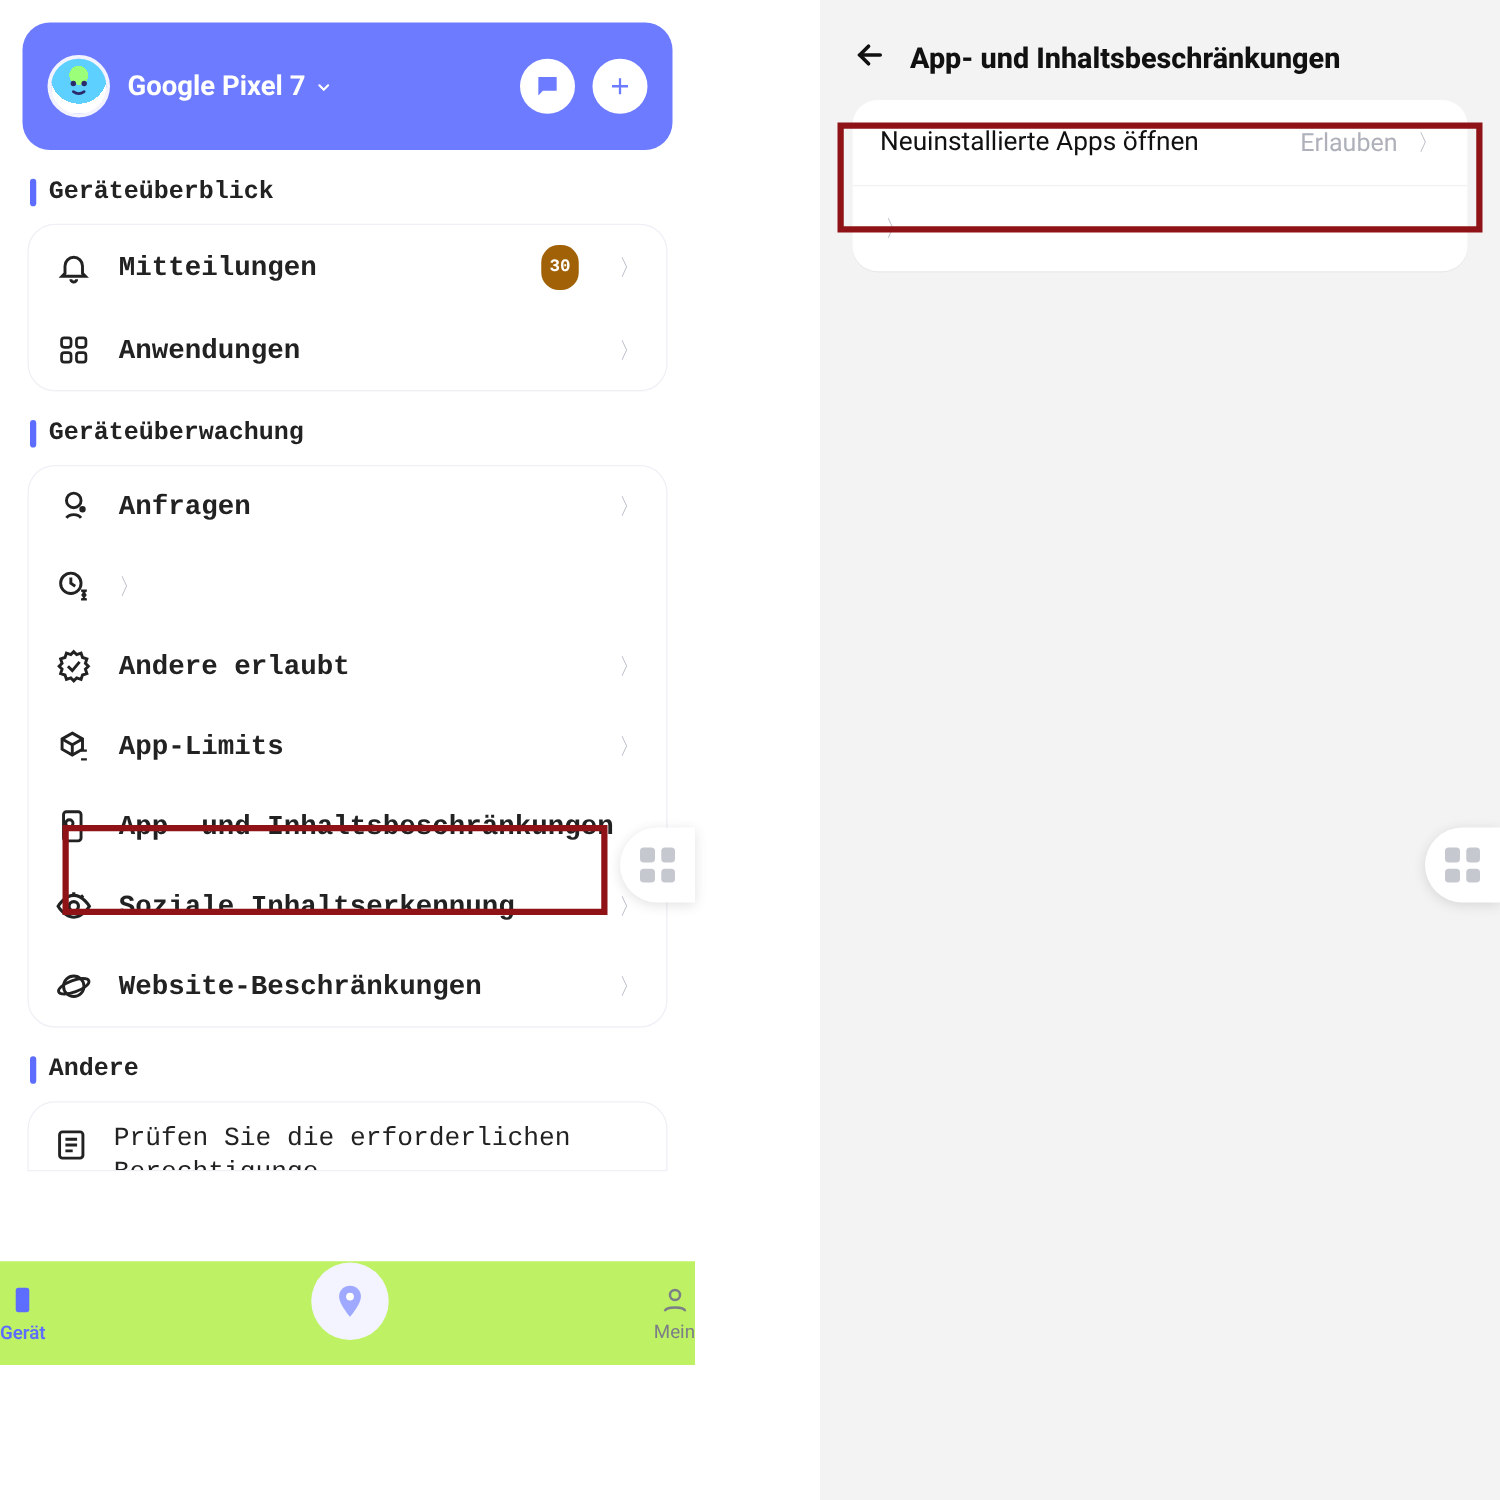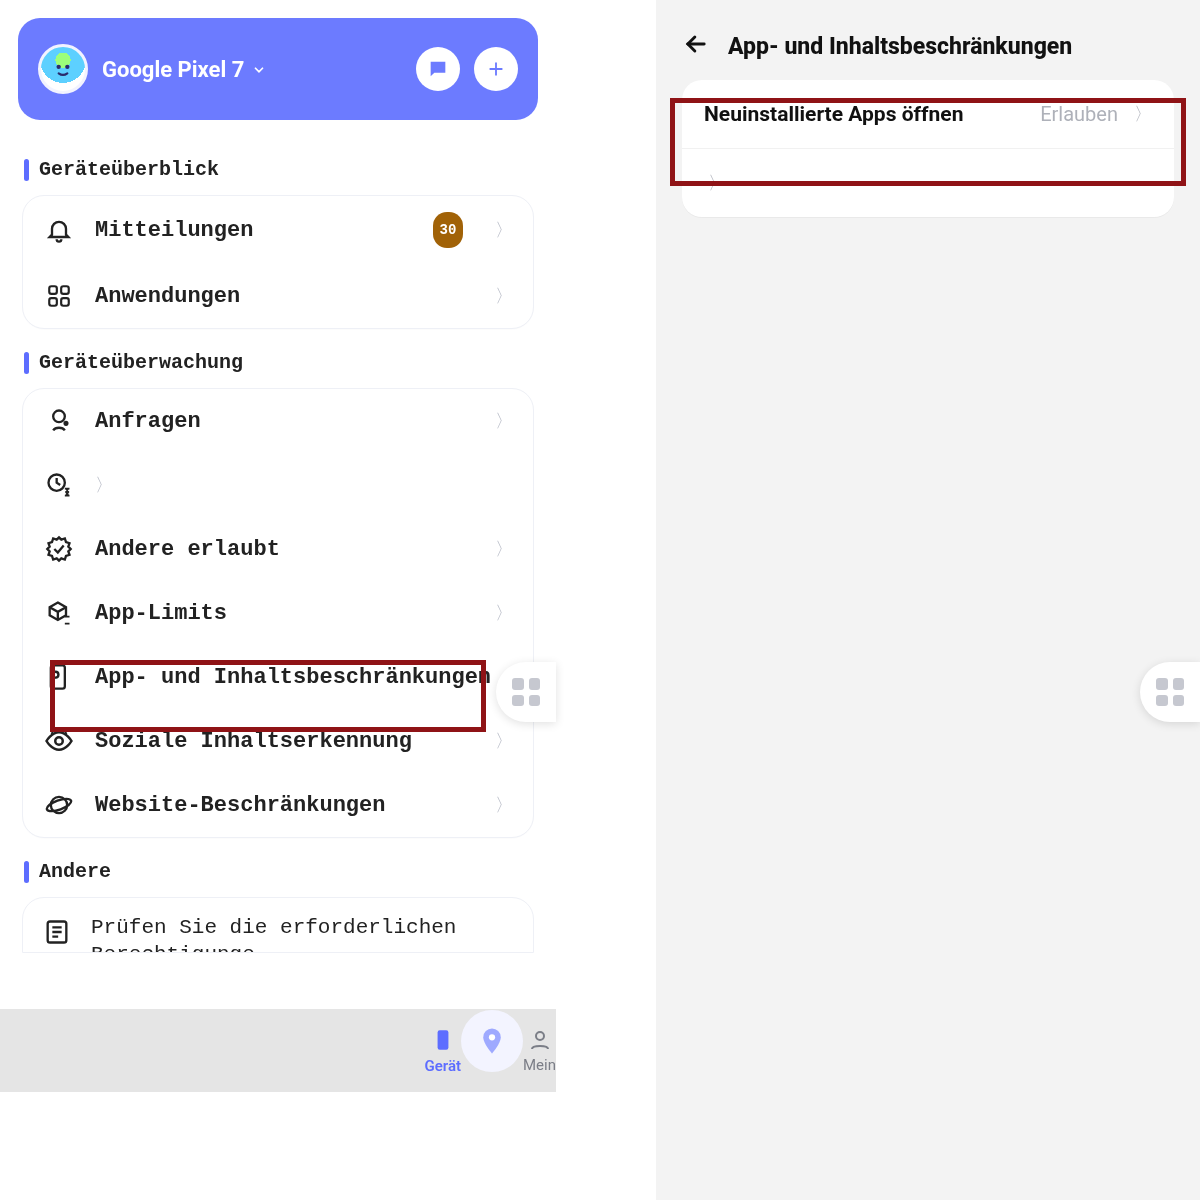--- a/index.html
+++ b/index.html
@@ -17,21 +17,21 @@
   .phone-left {
     position: relative;
     width: 556px;
     height: 1200px;
     background: #fff;
     display: flex;
     flex-direction: column;
   }
 
   .left-header {
-    margin: 18px 18px 16px 18px;
+    margin: 18px 18px 0 18px;
     background: #6c7bff;
     border-radius: 22px;
     height: 102px;
     display: flex;
     align-items: center;
     padding: 0 20px;
     color: #fff;
   }
   .avatar {
     width: 50px; height: 50px;
@@ -161,24 +161,24 @@
     background: #c6c8d0;
     border-radius: 3px;
   }
 
   
   .bottom-nav {
     position: absolute;
     bottom: 108px;
     left: 0; right: 0;
     height: 84px;
-    background: #e5e5e5;
-    display: flex;
-    align-items: center;
-    justify-content: flex-end;
+    background: #bef264;
+    display: flex;
+    align-items: center;
+    justify-content: space-between;
     border-top: 1px solid #fff;
   }
   .nav-item {
     display: flex; flex-direction: column; align-items: center; gap: 4px;
     font-size: 15px;
     color: #7b7e87;
   }
   .nav-item.active { color: #5d6dff; font-weight: 600; }
   .nav-center {
     width: 62px; height: 62px;
@@ -220,21 +220,21 @@
   .right-row {
     display: flex;
     align-items: center;
     padding: 22px 22px;
     gap: 12px;
   }
   .right-row + .right-row { border-top: 1px solid #f1f1f1; }
   .right-row .rlabel {
     flex: 1;
     font-size: 21px;
-    font-weight: 700;
+    font-weight: 400;
     color: #111;
   }
   .right-row .rvalue {
     font-size: 20px;
     color: #aeb1b9;
   }
   .right-row .chev { color: #b7bac2; font-size: 18px; margin-left: 4px; }
 
   .highlight-right {
     position: absolute;

